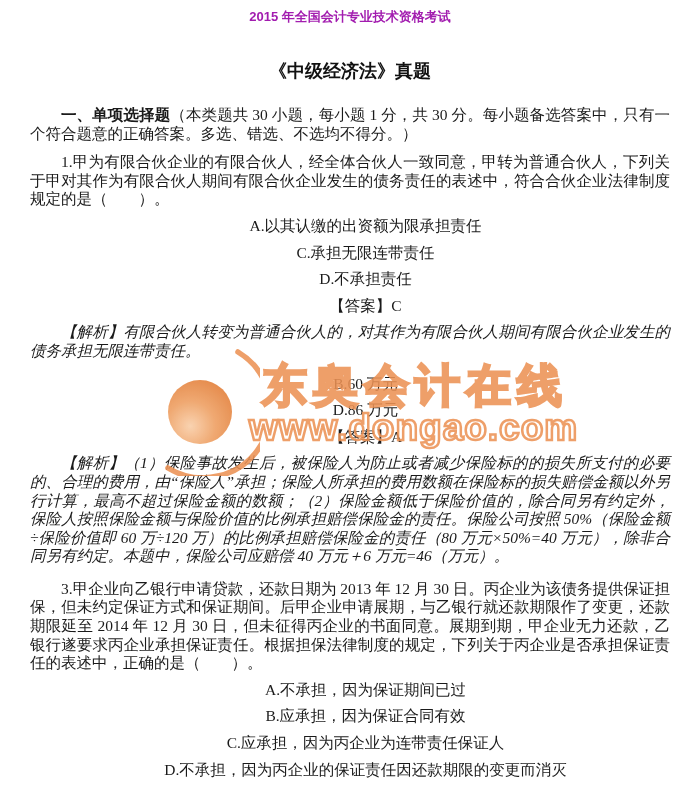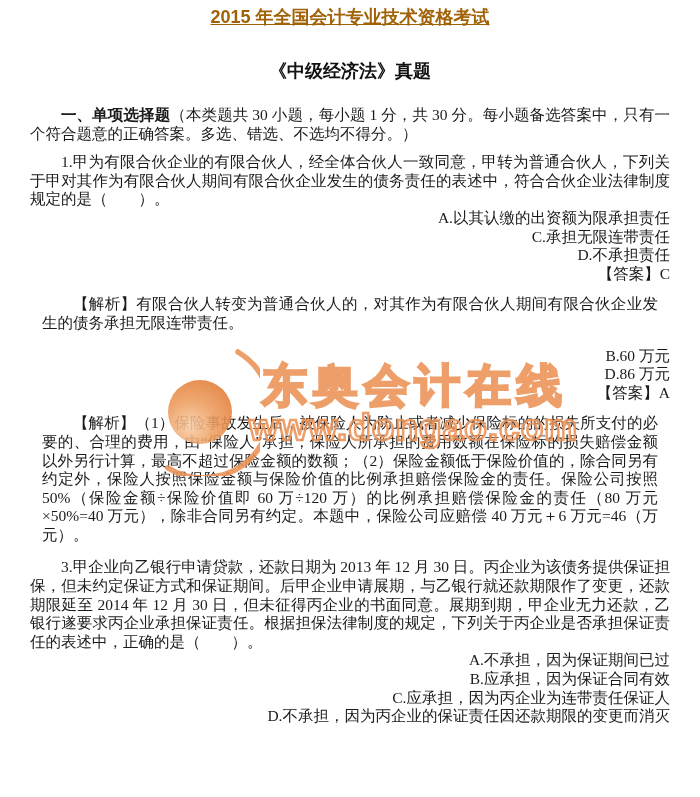--- a/index.html
+++ b/index.html
@@ -9,36 +9,36 @@
     background:#ffffff;
     overflow:hidden;
     font-family:"Liberation Serif","DejaVu Serif",serif;
     color:#1a1a1a;
   }
   .content{padding:0 30px;position:relative;z-index:1;}
   .title-1{
     margin:6px 0 0;
     text-align:center;
     font-family:"Liberation Sans","DejaVu Sans",sans-serif;
-    font-weight:bold;font-size:18px;line-height:22px;color:#a16207;text-decoration:underline;
+    font-weight:bold;font-size:13px;line-height:22px;color:#a21caf;
   }
   .title-2{
     margin:31px 0 0;
     text-align:center;
     font-family:"Liberation Sans","DejaVu Sans",sans-serif;
     font-weight:bold;font-size:18px;line-height:24px;color:#111;
   }
   .bodytext{font-size:15.5px;line-height:18.6px;text-align:justify;}
   .intro{margin:23px 0 8px;text-indent:2em;}
   .intro .sec-head{font-weight:bold;}
   .question{margin-top:10px;}
   .question.gap{margin-top:14px;}
   .stem{margin:0;text-indent:2em;}
-  .opt,.ans{margin:0;padding-left:2em;text-align:right;}
-  .analysis{margin:12px;text-indent:2em;}
+  .opt,.ans{margin:8px;padding-left:2em;text-align:center;}
+  .analysis{margin:0;text-indent:2em;font-style:italic;}
 
   
   .watermark{
     position:absolute;left:0;top:0;width:576px;height:797px;
     pointer-events:none;z-index:2;opacity:0.88;
   }
   .wm-logo{position:absolute;left:148px;top:346px;}
   .wm-cn{
     position:absolute;left:262px;top:362px;
     font-family:"Liberation Sans","DejaVu Sans",sans-serif;

